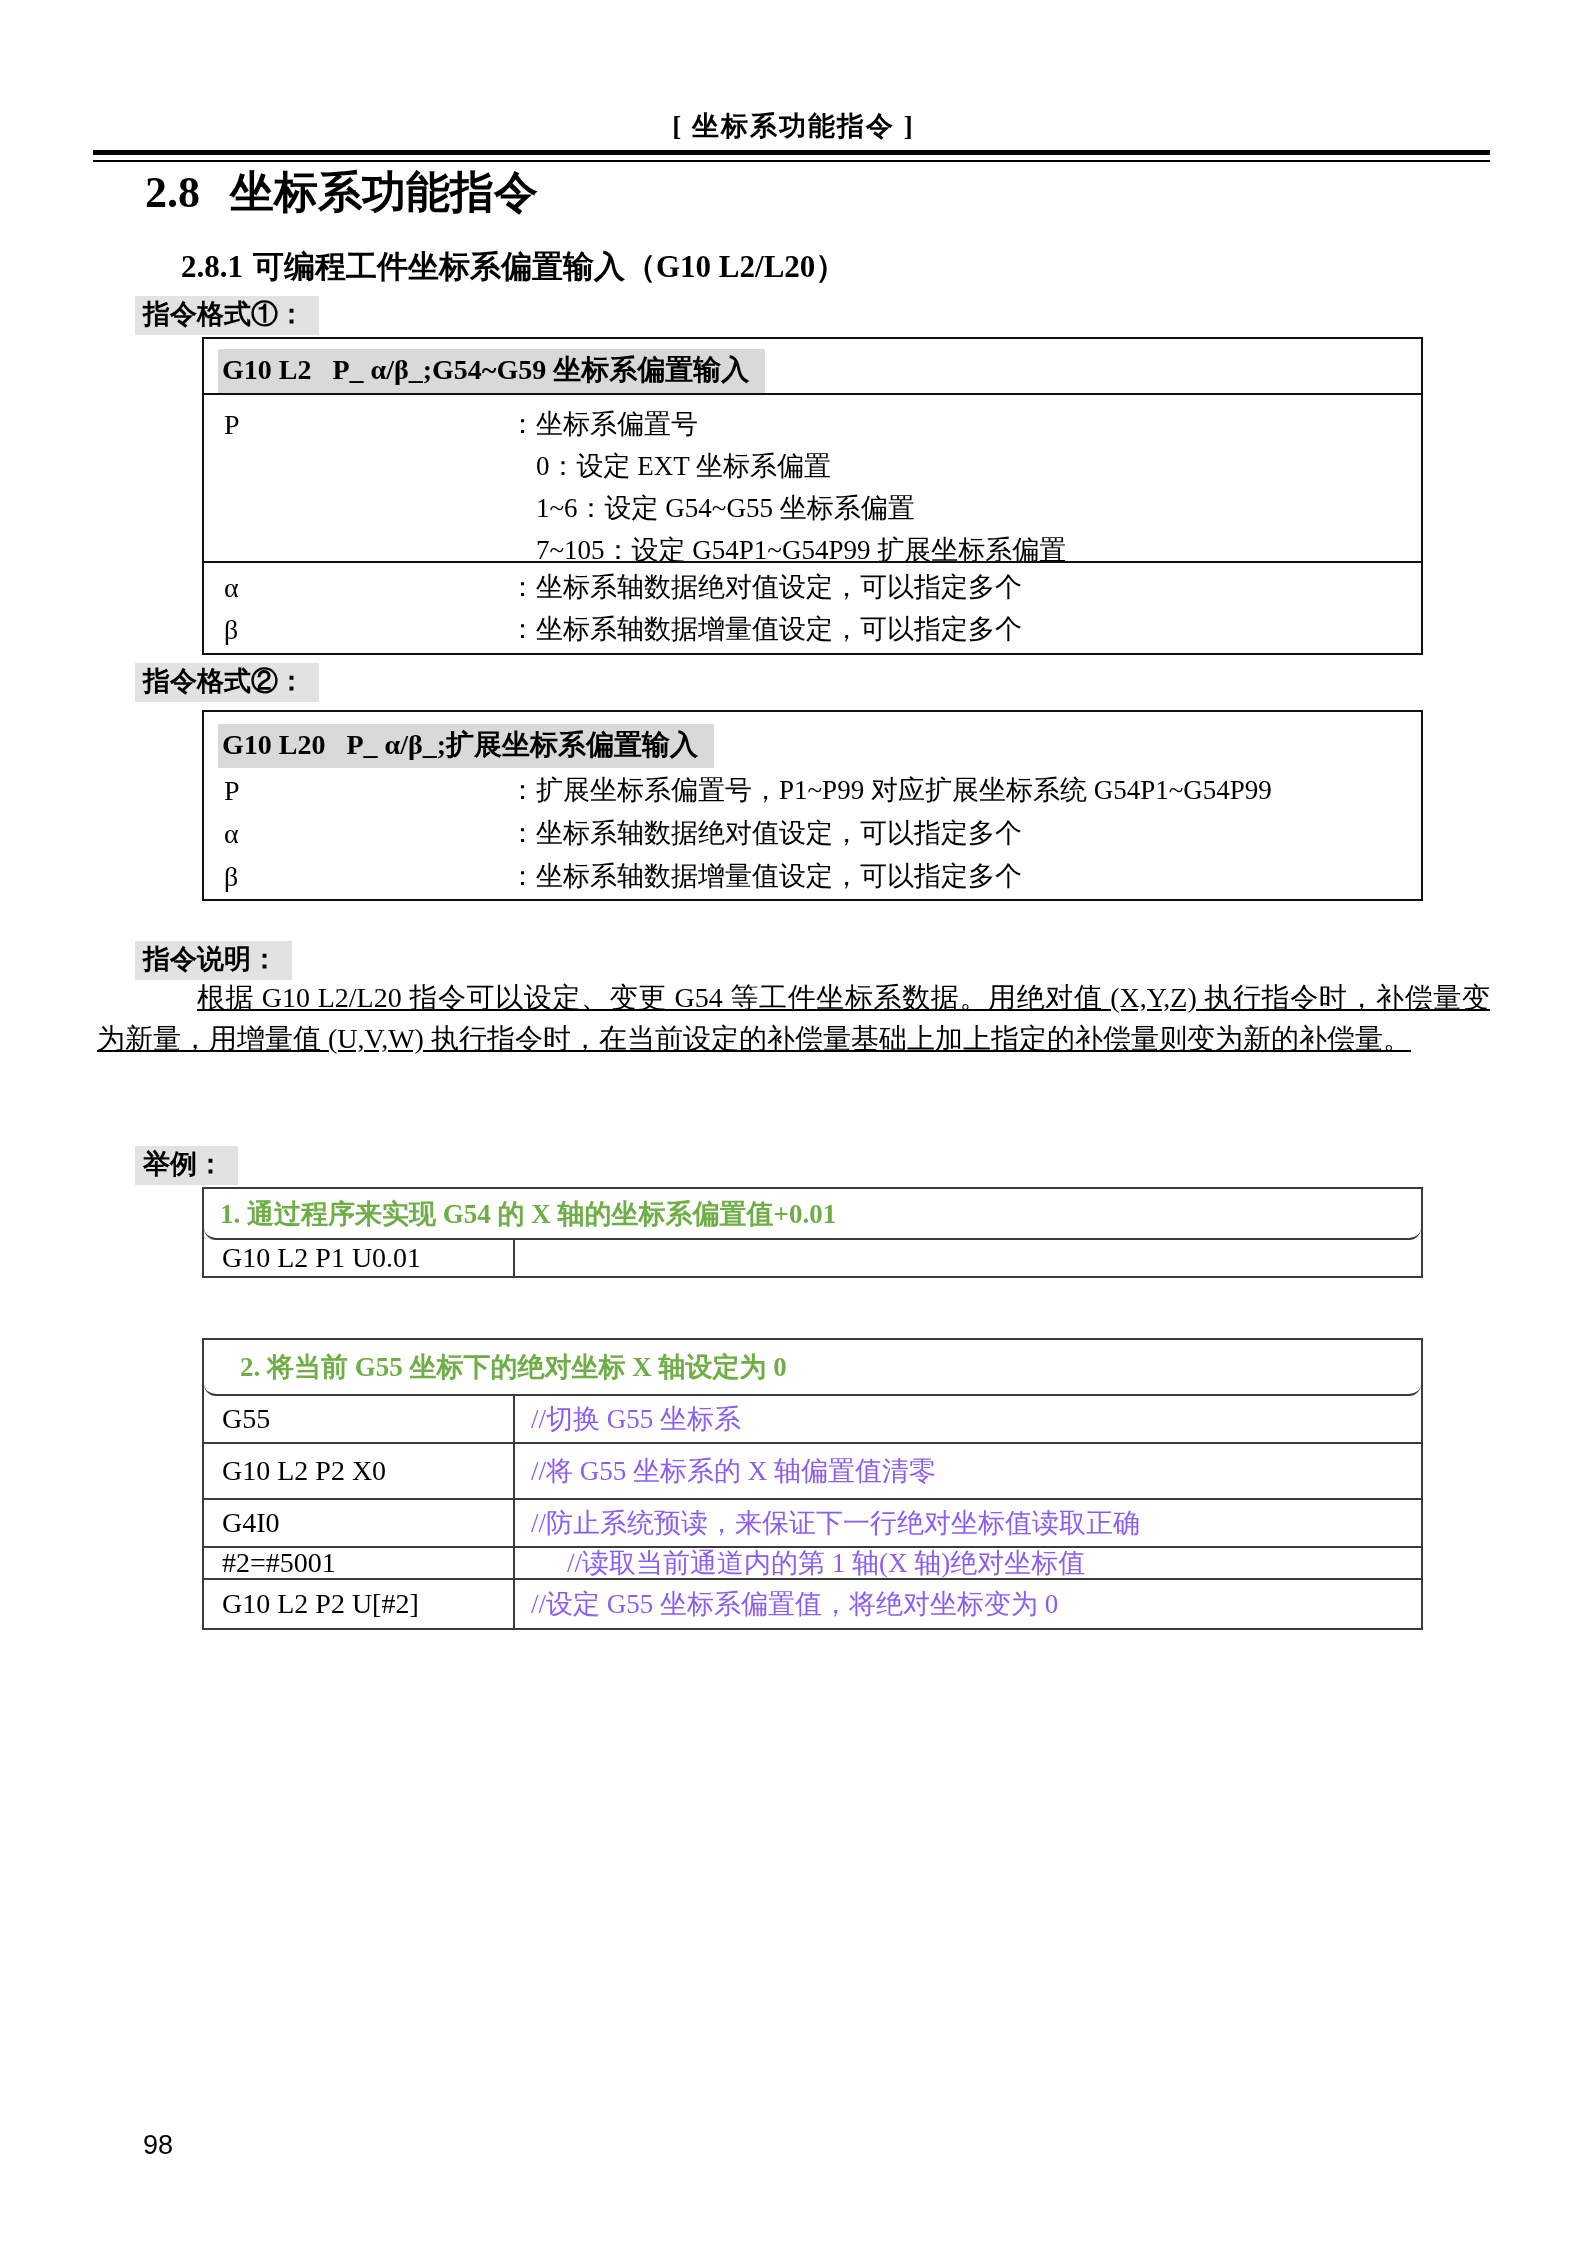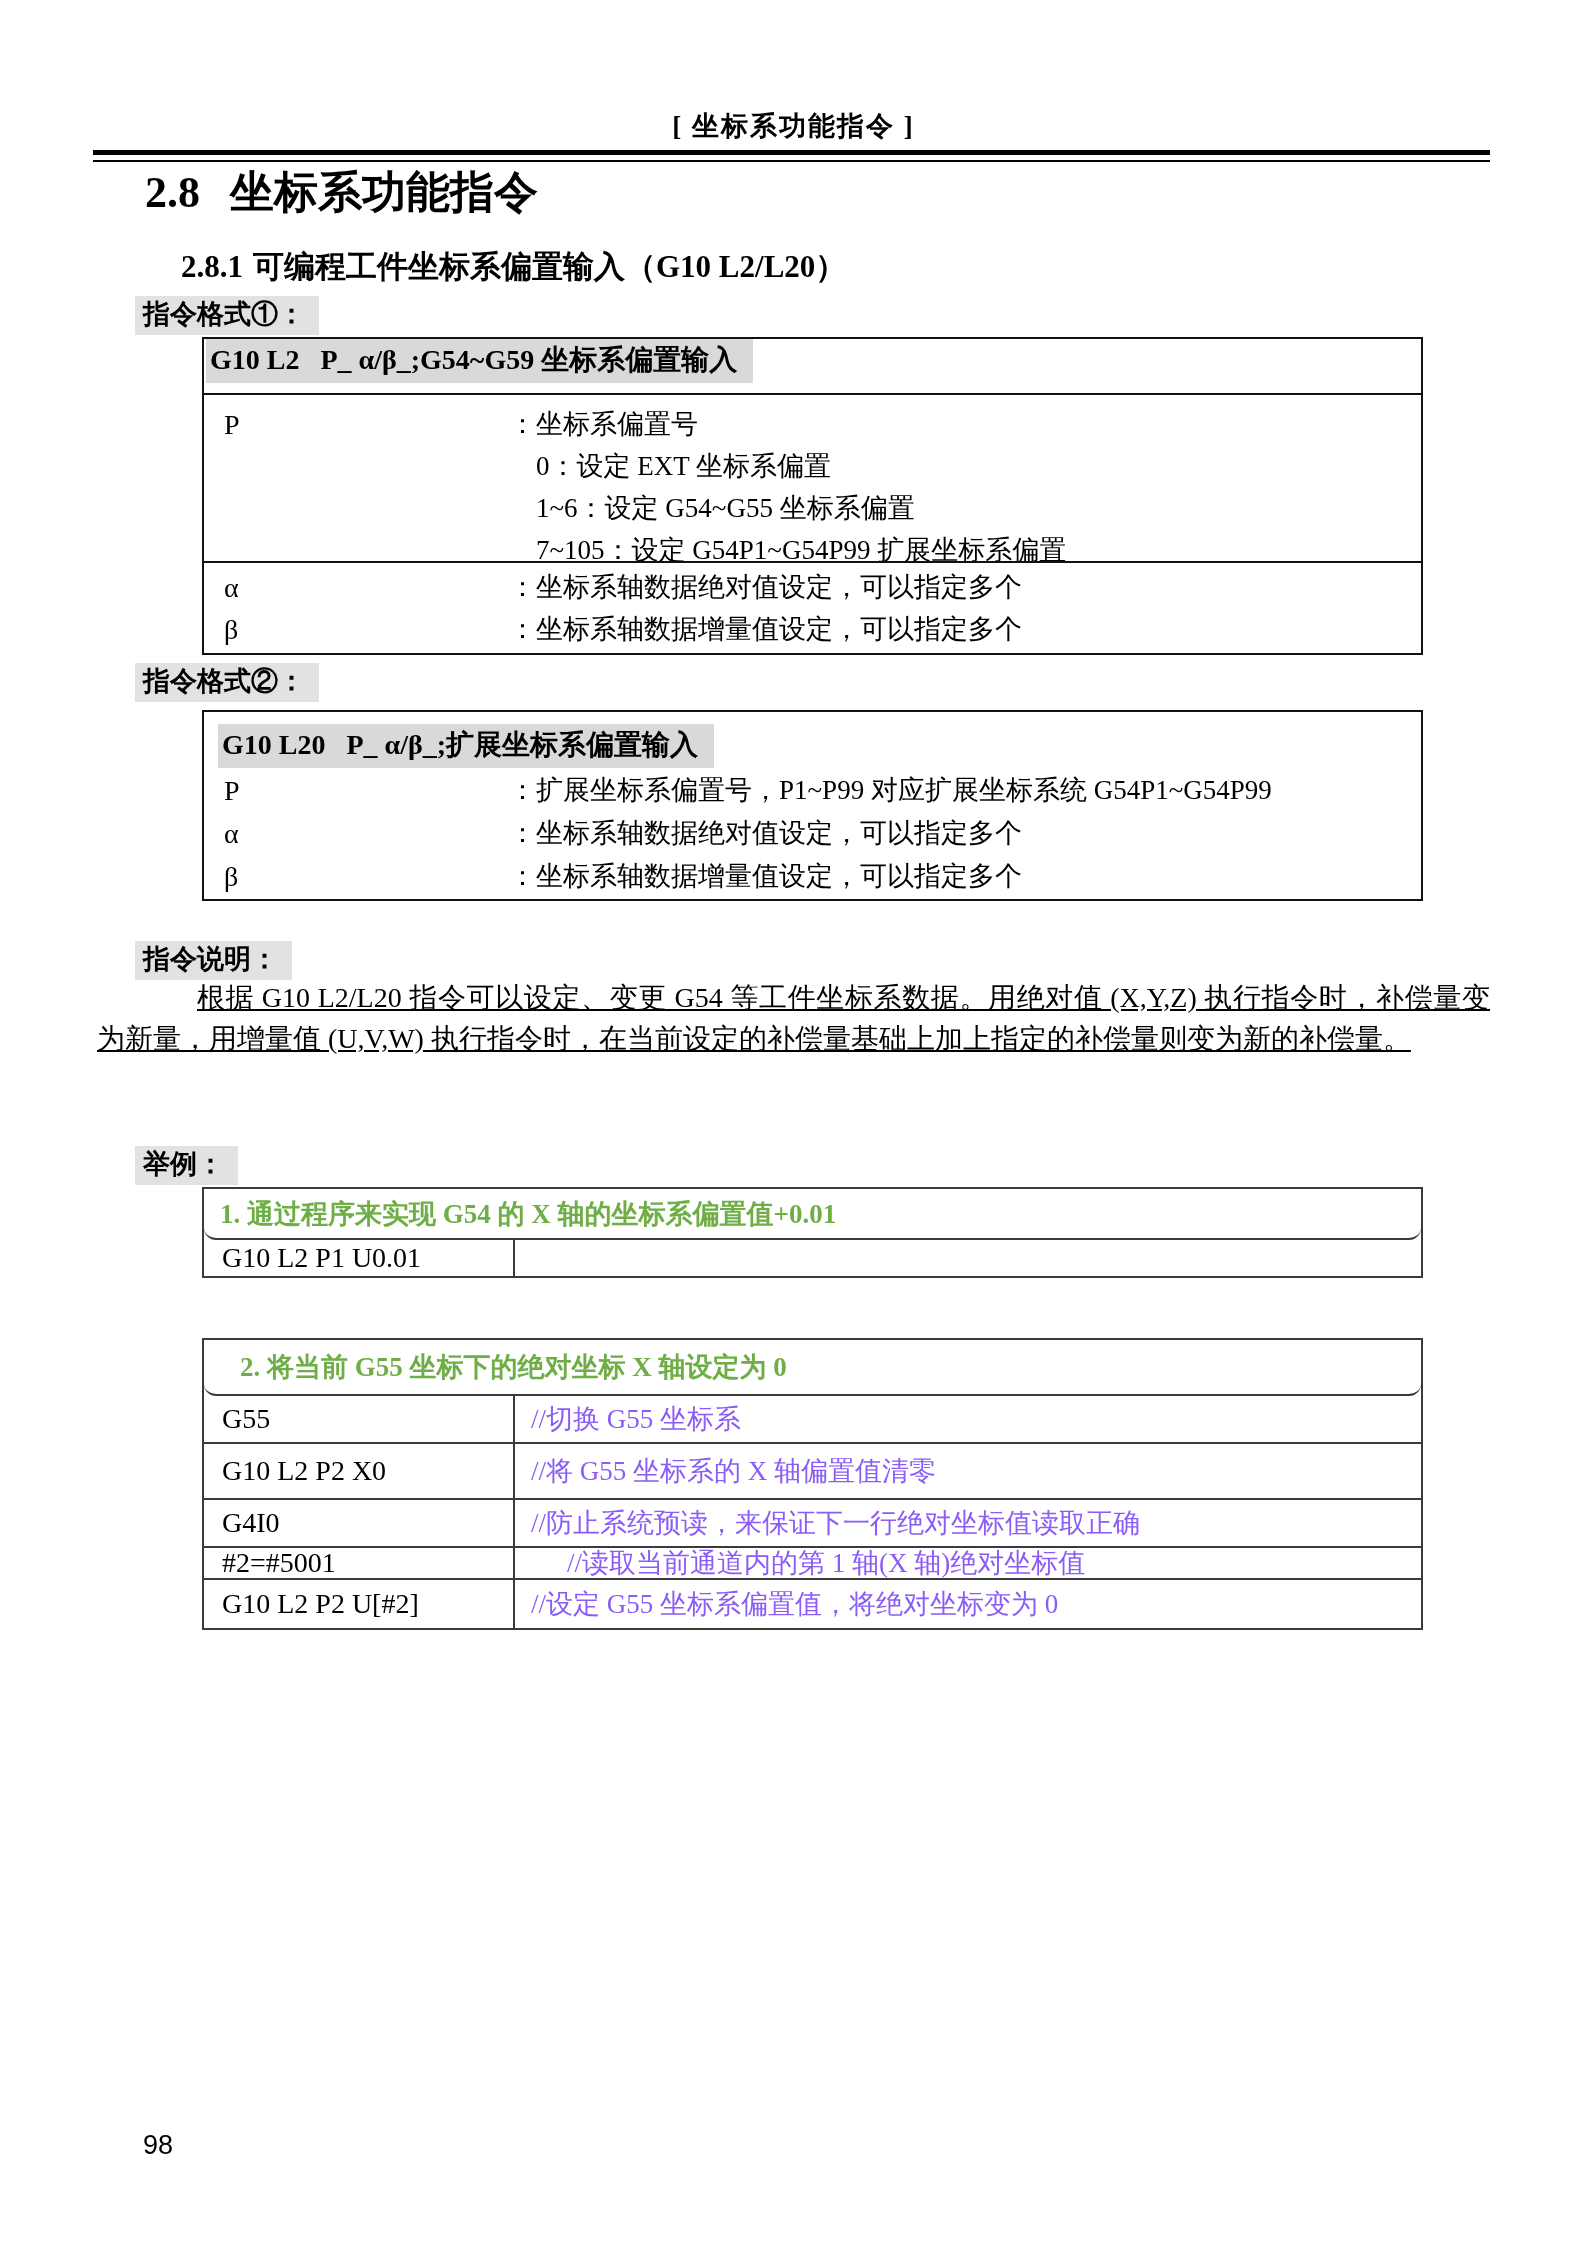--- a/index.html
+++ b/index.html
@@ -23,21 +23,21 @@
   .h2 .num { margin-right:10px; }
   .tag {
     position:absolute; left:135px; font-size:27px; font-weight:bold;
     background:#E2E2E2; padding:3px 14px 5px 8px; line-height:1.15;
   }
   
   .fmt-table {
     position:absolute; left:202px; width:1221px;
     border:2px solid #111; background:#fff;
   }
-  .fmt-head { position:relative; display:flex; align-items:flex-start; padding-left:2px; }
+  .fmt-head { position:relative; display:flex; align-items:flex-end; padding-left:14px; }
   .hl-code {
     background:#D9D9D9; font-weight:bold; font-size:28px;
     padding:4px 16px 6px 4px; white-space:pre-wrap; line-height:1.2;
   }
   .fmt-sep { border-top:2px solid #111; }
   .fmt-sec { position:relative; }
   .p-name { position:absolute; left:20px; font-size:28px; line-height:1.2; }
   .p-desc { position:absolute; left:305px; font-size:27px; line-height:1.2; white-space:pre-wrap; }
   .p-sub  { position:absolute; left:332px; font-size:27px; line-height:1.2; white-space:pre-wrap; }
   

